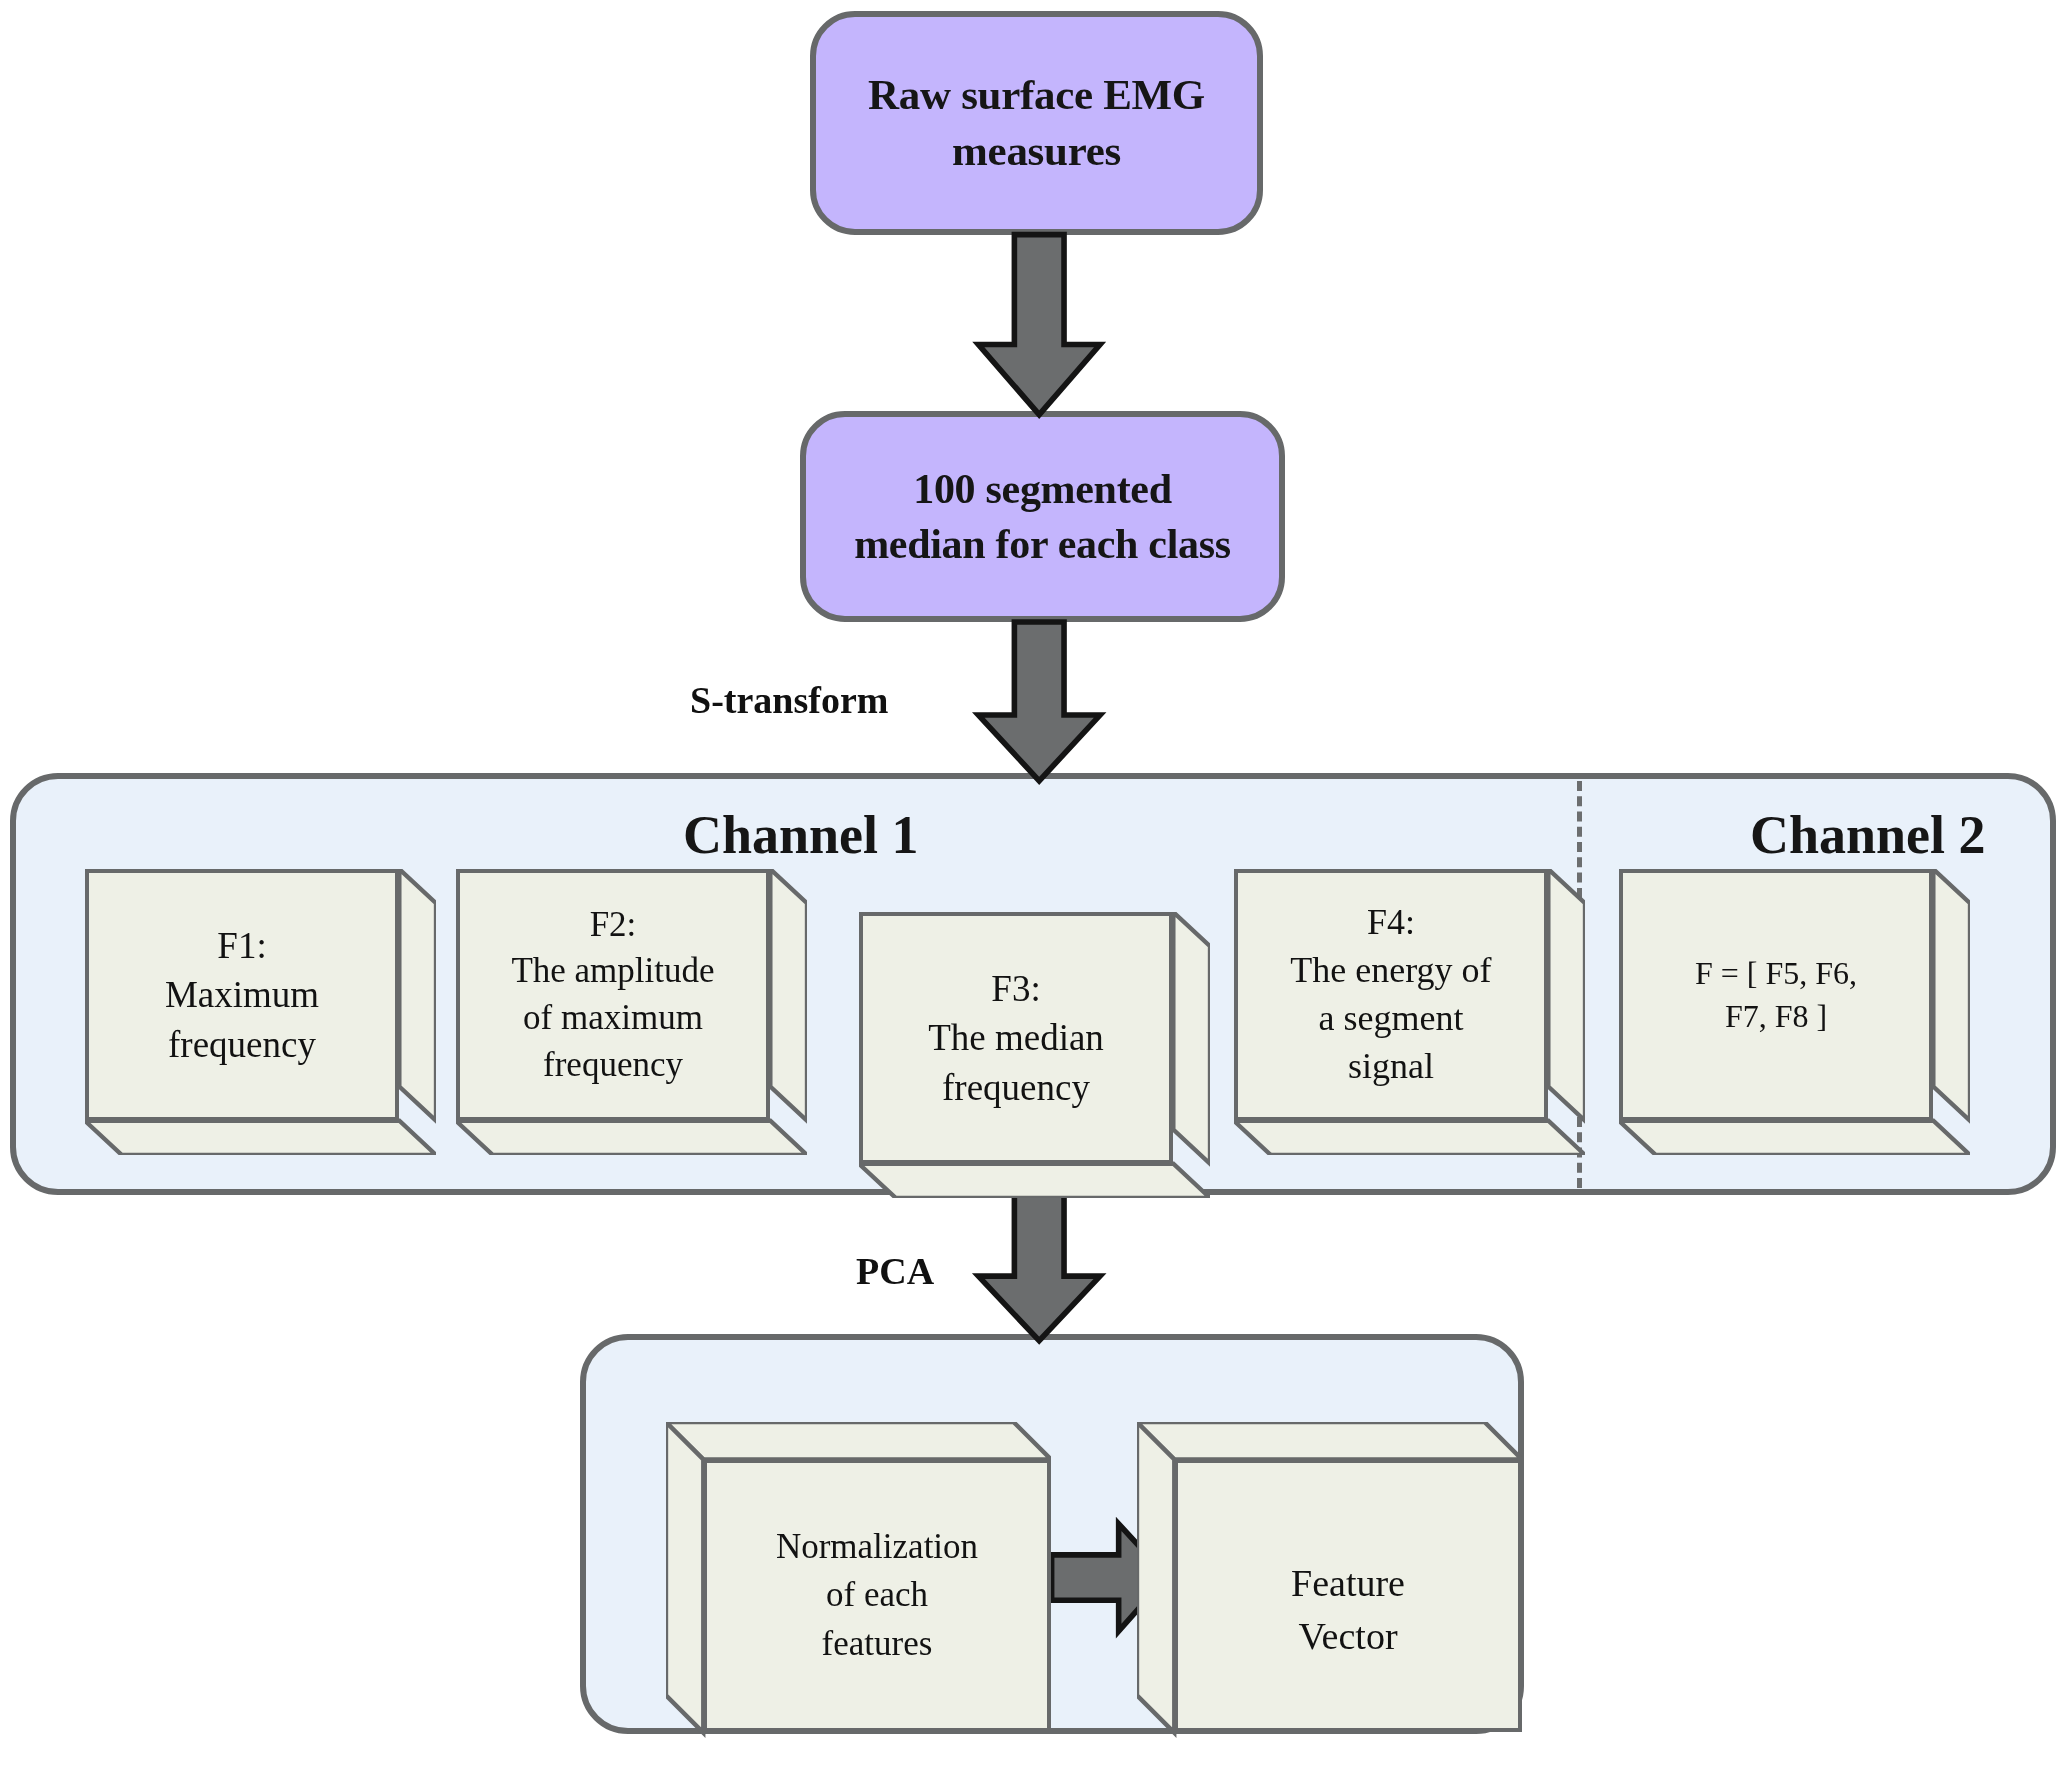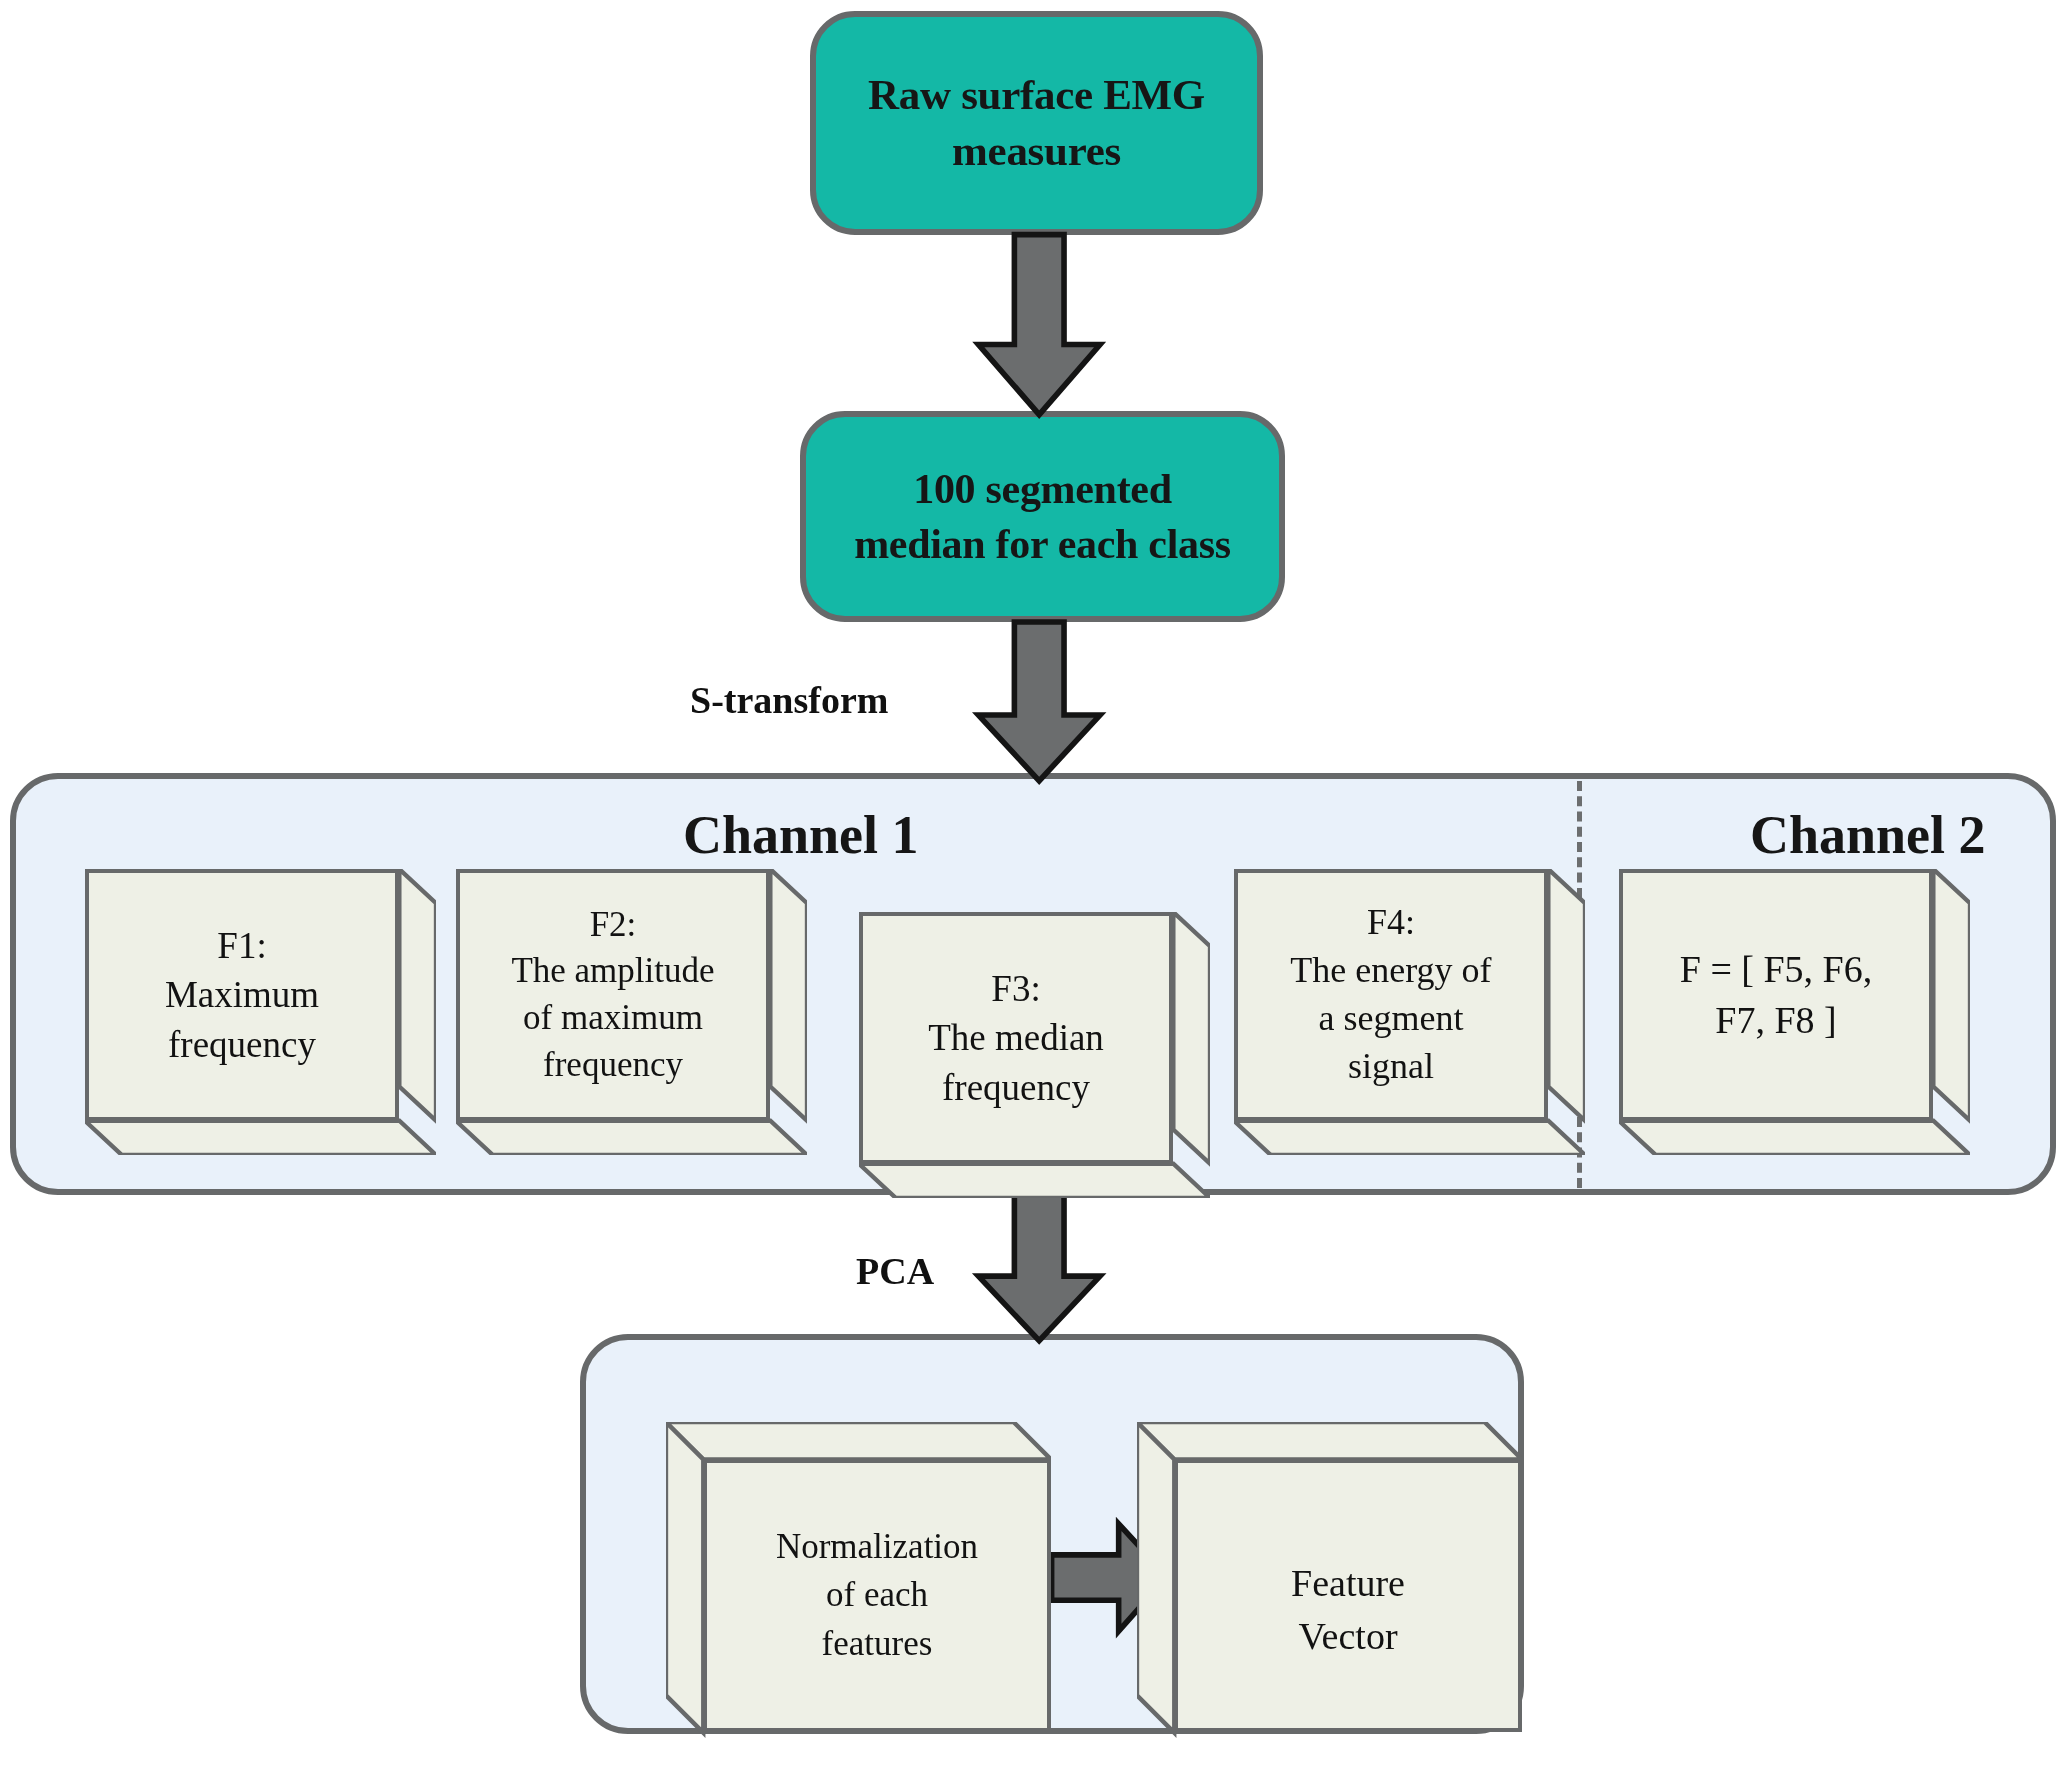--- a/index.html
+++ b/index.html
@@ -24,21 +24,21 @@
     position: absolute;
     left: 0; top: 0;
     width: 2066px;
     height: 1769px;
     pointer-events: none;
   }
 
   
   .rnode {
     position: absolute;
-    background: #14b8a6;
+    background: #c4b5fd;
     border: 6.8px solid #67696a;
     border-radius: 45px;
     box-sizing: border-box;
     display: flex;
     align-items: center;
     justify-content: center;
     text-align: center;
   }
   .rnode .txt {
     font-weight: bold;
@@ -210,21 +210,21 @@
       </div>
     </div>
   </div>
 
   <div class="cube" style="left:1619px; top:869px; width:351px; height:286px;">
     <svg class="ext" width="351" height="286" style="position:absolute;left:0;top:0;z-index:2;" viewBox="0 0 565 460">
       <polygon points="506,0 565,55 565,405 506,350" fill="#eef0e6" stroke="#67696a" stroke-width="7" stroke-linejoin="miter"></polygon>
       <polygon points="0,405 506,405 565,460 59,460" fill="#eef0e6" stroke="#67696a" stroke-width="7" stroke-linejoin="miter"></polygon>
     </svg>
     <div class="face" style="width:314px; height:252px;">
-      <div class="txt" style="font-size:38px;">
+      <div class="txt" style="font-size:32px;">
         <div>F = [ F5, F6,</div>
         <div>F7, F8 ]</div>
       </div>
     </div>
   </div>
 
   <div class="bottom-box" style="left:580px; top:1334px; width:944px; height:400px;"></div>
 
   <div class="cube2" style="left:666px; top:1422px; width:385px; height:317px;">
     <svg width="385" height="317" style="position:absolute;left:0;top:0;z-index:2;" viewBox="0 0 620 510">

